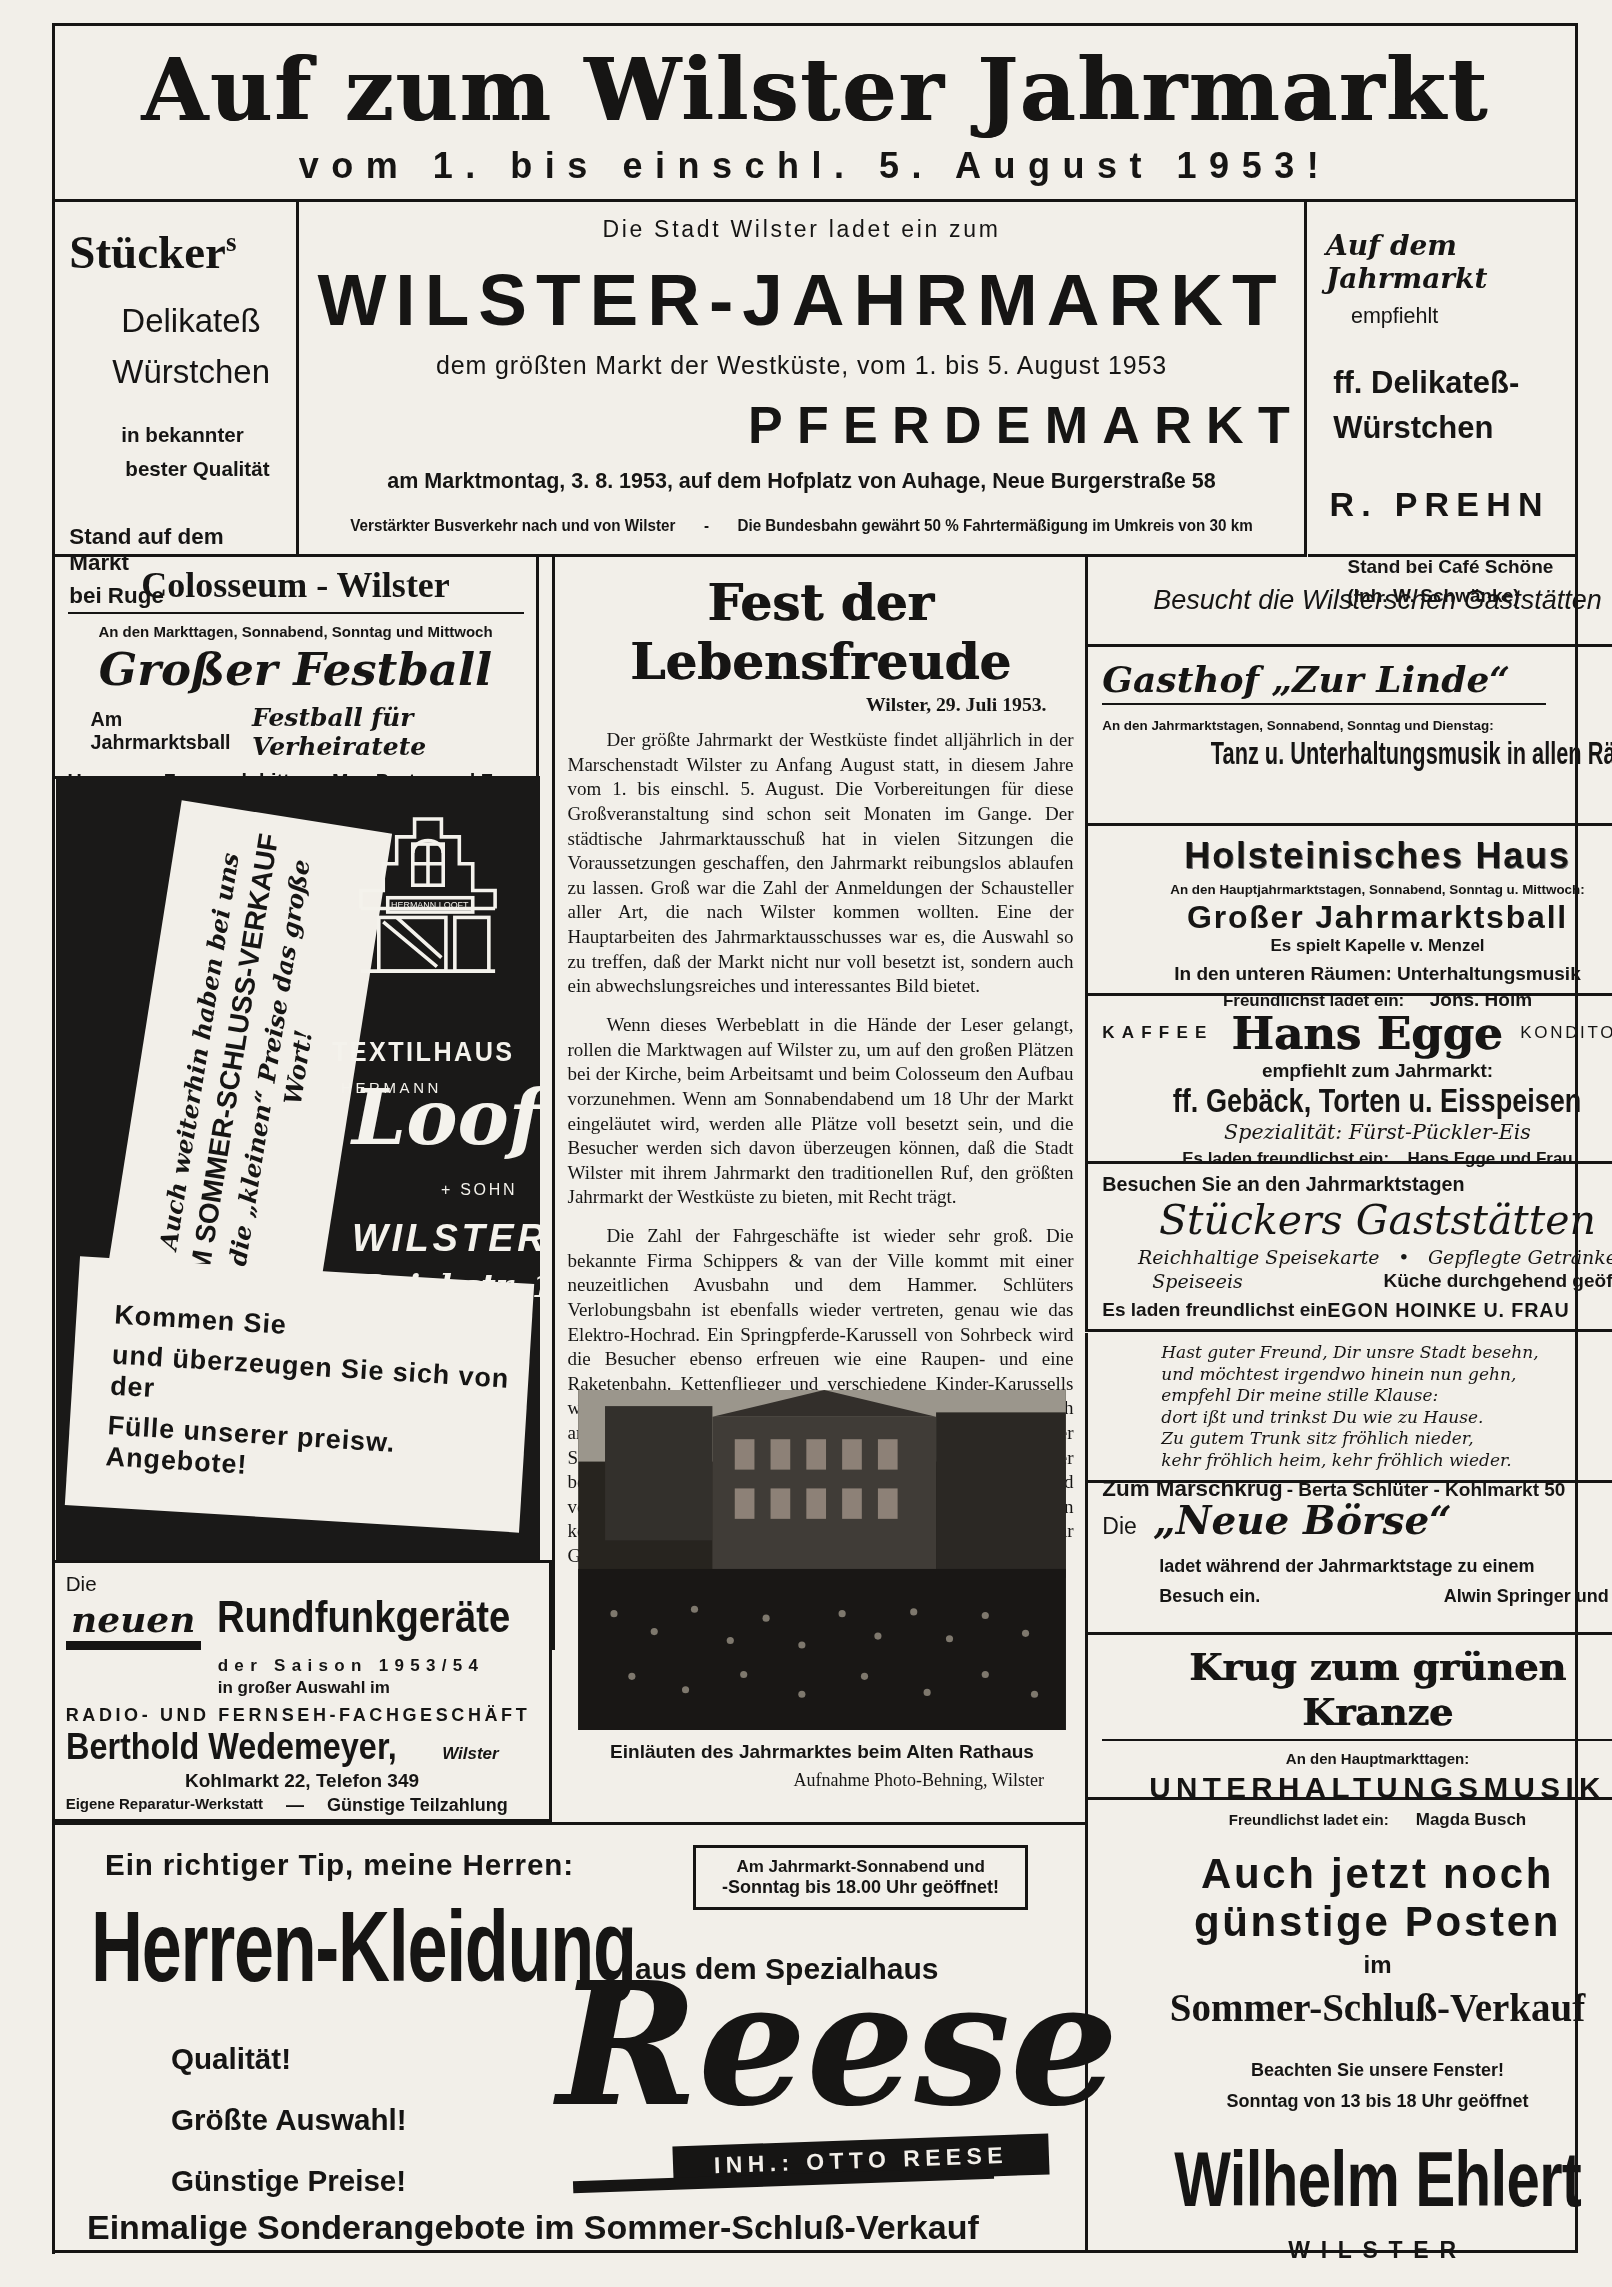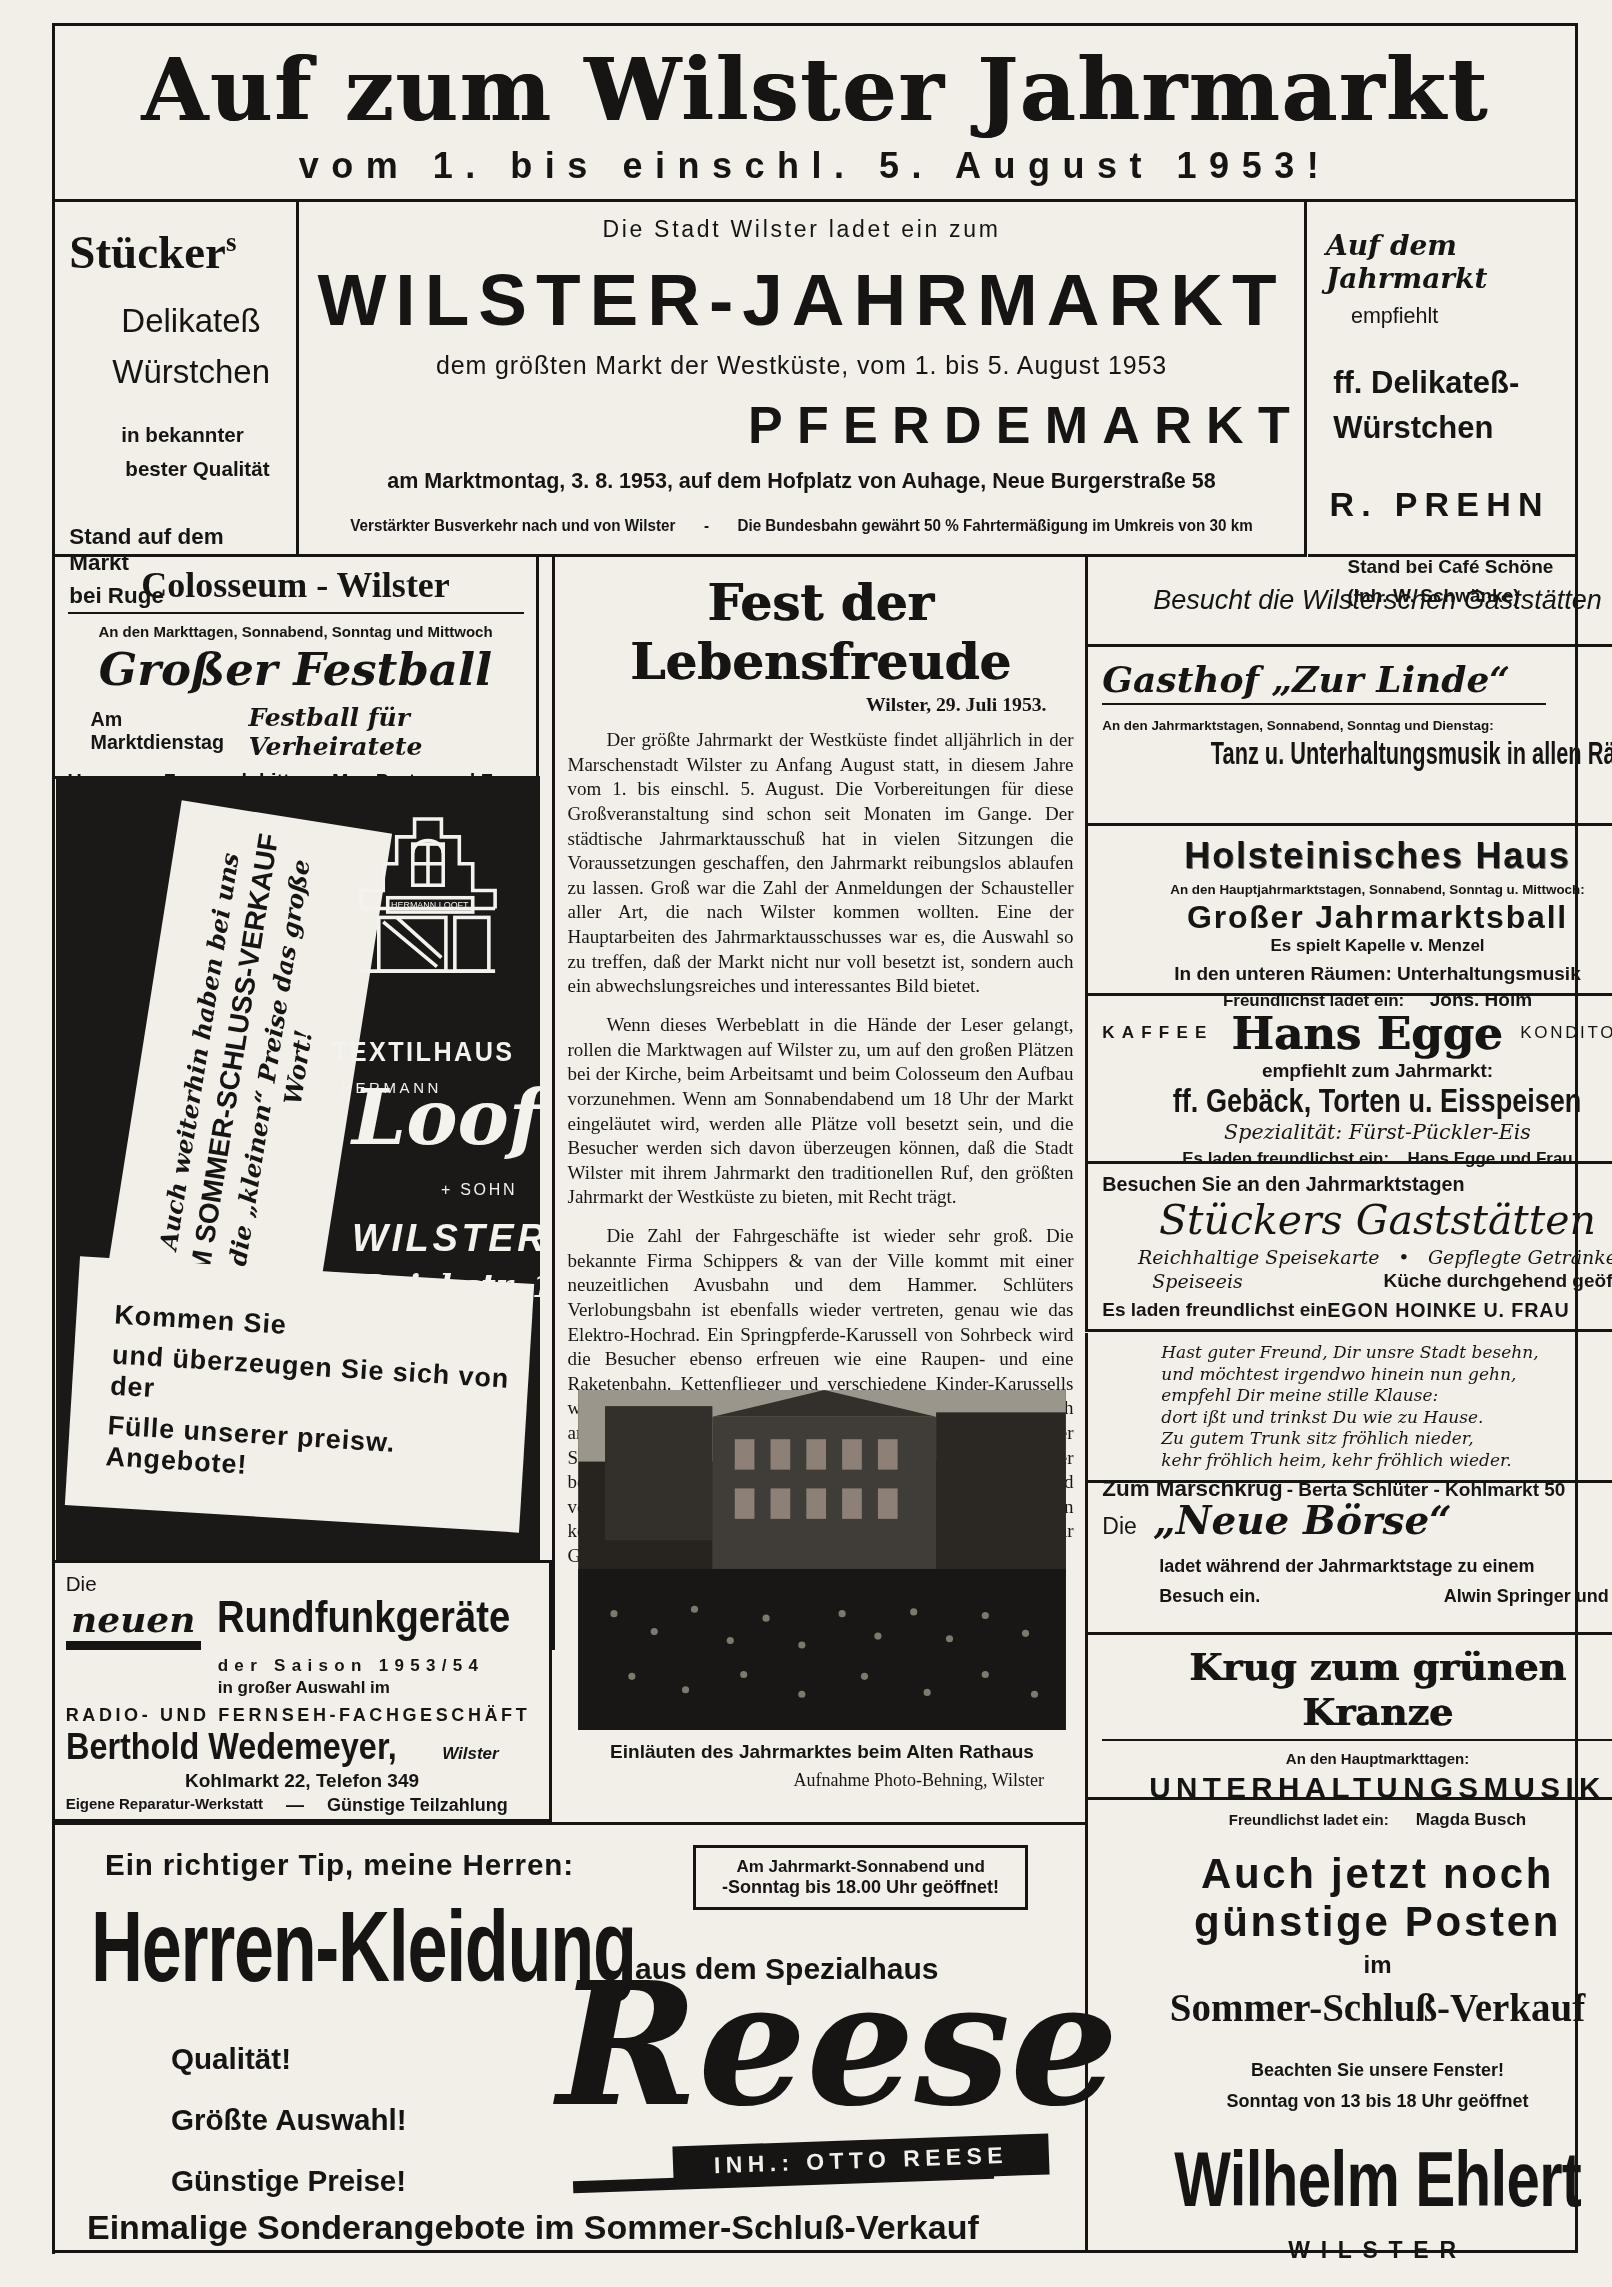--- a/index.html
+++ b/index.html
@@ -105,21 +105,21 @@
     <div class="b" style="font-size:34px;letter-spacing:7.2px;margin:39px 0 0 3.6px;">R. PREHN</div>
     <div class="b" style="font-size:19px;margin:32px 0 0 21.5px;">Stand bei Café Schöne</div>
     <div class="b" style="font-size:19px;margin:7.2px 0 0 21.5px;">(Inh. W. Schwänke)</div>
   </div>
 
   <div class="box" id="colosseum">
     <div class="ser b ctr" style="font-size:36px;border-bottom:2.7px solid var(--ink);padding-bottom:5.4px;">Colosseum - Wilster</div>
     <div class="b ctr" style="font-size:15px;margin-top:9px;">An den Markttagen, Sonnabend, Sonntag und Mittwoch</div>
     <div class="scr b ctr" style="font-size:45px;margin-top:3.6px;">Großer Festball</div>
     <div style="margin-top:7.2px;display:flex;gap:21.5px;align-items:baseline;padding-left:23px;">
-      <span class="b" style="font-size:19.7px;">Am Marktdienstag</span>
+      <span class="b" style="font-size:19.7px;">Am Jahrmarktsball</span>
       <span class="scr b" style="font-size:25px;">Festball für Verheiratete</span>
     </div>
     <div style="margin-top:9px;display:flex;justify-content:space-between;">
       <span class="b" style="font-size:19.7px;">Um regen Zuspruch bitten</span>
       <span class="b" style="font-size:19.7px;">Max Pruter und Frau</span>
     </div>
   </div>
 
   <div class="box" id="artcol">
     <h1 class="frak">Fest der Lebensfreude</h1>

